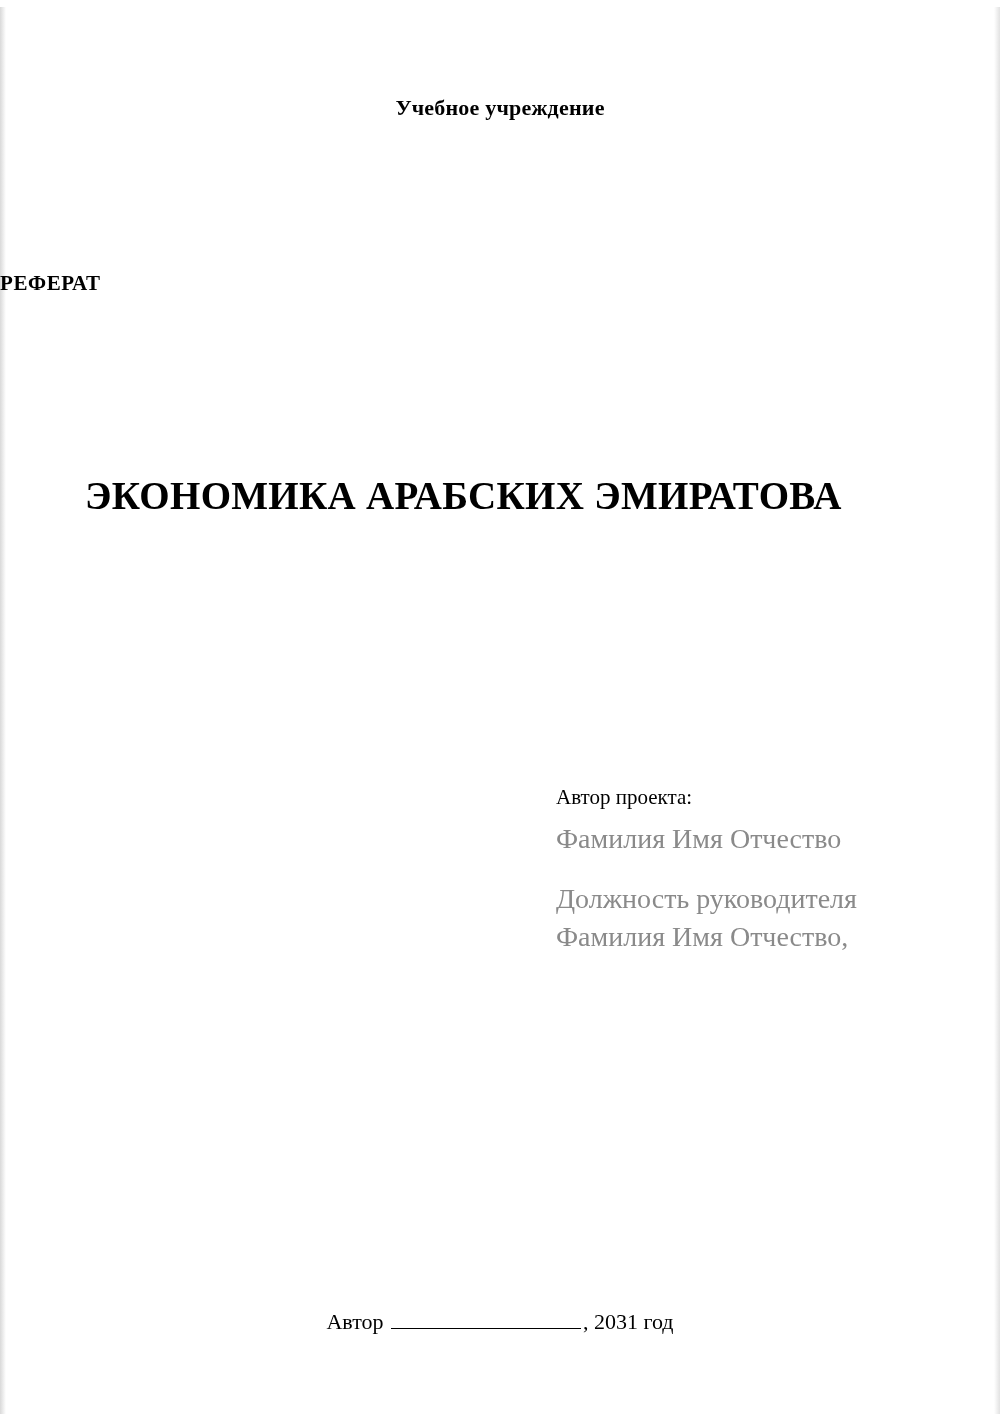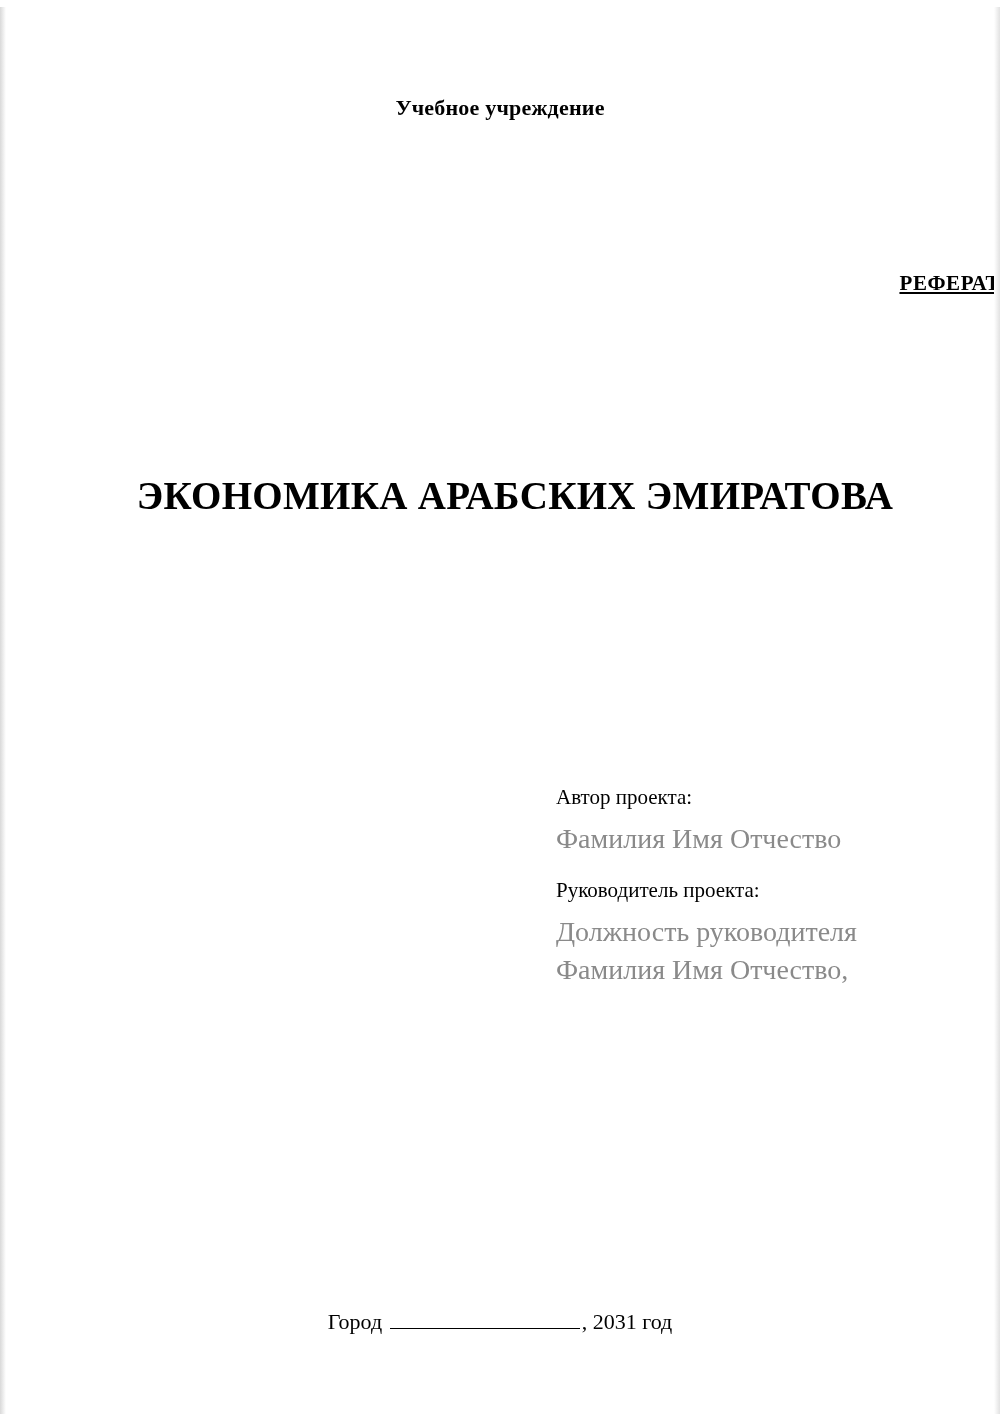--- a/index.html
+++ b/index.html
@@ -47,33 +47,32 @@
     font-size: 22px;
     font-weight: 700;
     letter-spacing: 0.2px;
   }
 
   .doctype {
     position: absolute;
     top: 264px;
     left: 0;
     width: 100%;
-    text-align: right;
+    text-align: left;
     font-size: 21px;
     font-weight: 700;
     letter-spacing: 0.6px;
-    text-decoration: underline;
   }
 
   .title {
     position: absolute;
     top: 440px;
-    left: 105px;
+    left: 85px;
     width: 820px;
-    text-align: center;
+    text-align: left;
     font-size: 39px;
     font-weight: 700;
     line-height: 1.2;
     letter-spacing: 0.3px;
   }
 
   .credits {
     position: absolute;
     top: 780px;
     left: 556px;
@@ -125,25 +124,24 @@
   <h1 class="title">ЭКОНОМИКА АРАБСКИХ ЭМИРАТОВА</h1>
 
   <div class="credits">
 
     <div class="block">
       <div class="credit-label">Автор проекта:</div>
       <div class="credit-value">Фамилия Имя Отчество</div>
     </div>
 
     <div class="block">
-      <div class="credit-label">Руководитель проекта:</div>
       <div class="credit-value">Должность руководителя</div>
       <div class="credit-value">Фамилия Имя Отчество,</div>
     </div>
 
   </div>
 
   <div class="footer">
-    <span>Город</span>
+    <span>Автор</span>
     <span class="blank-line"></span><span>, 2031 год</span>
   </div>
 
 </div>
 
 </body></html>

